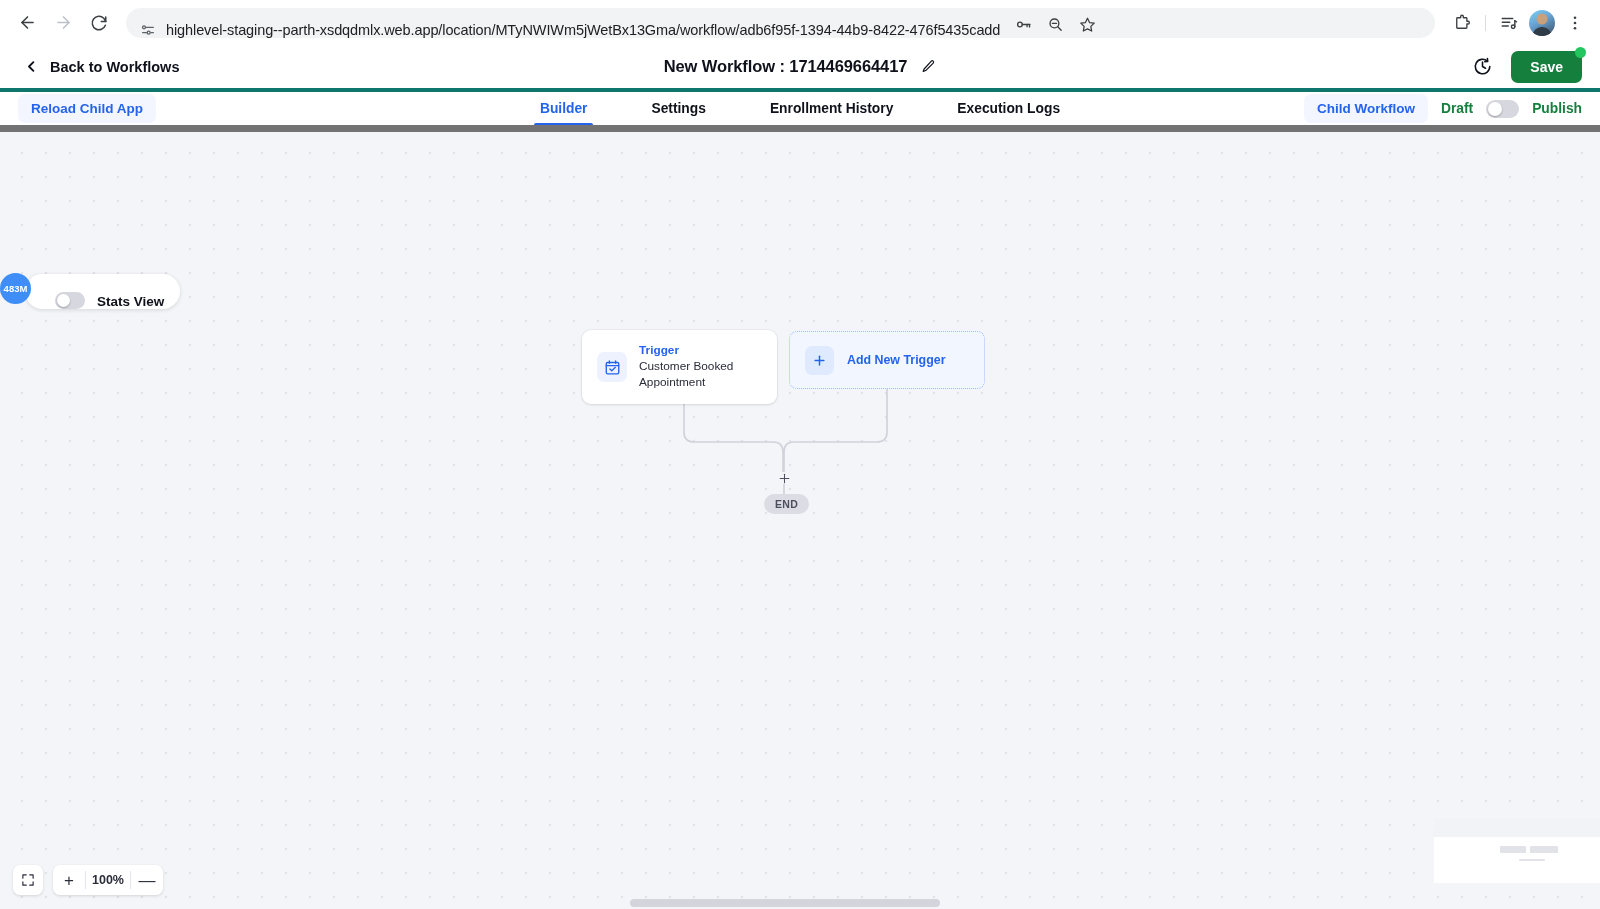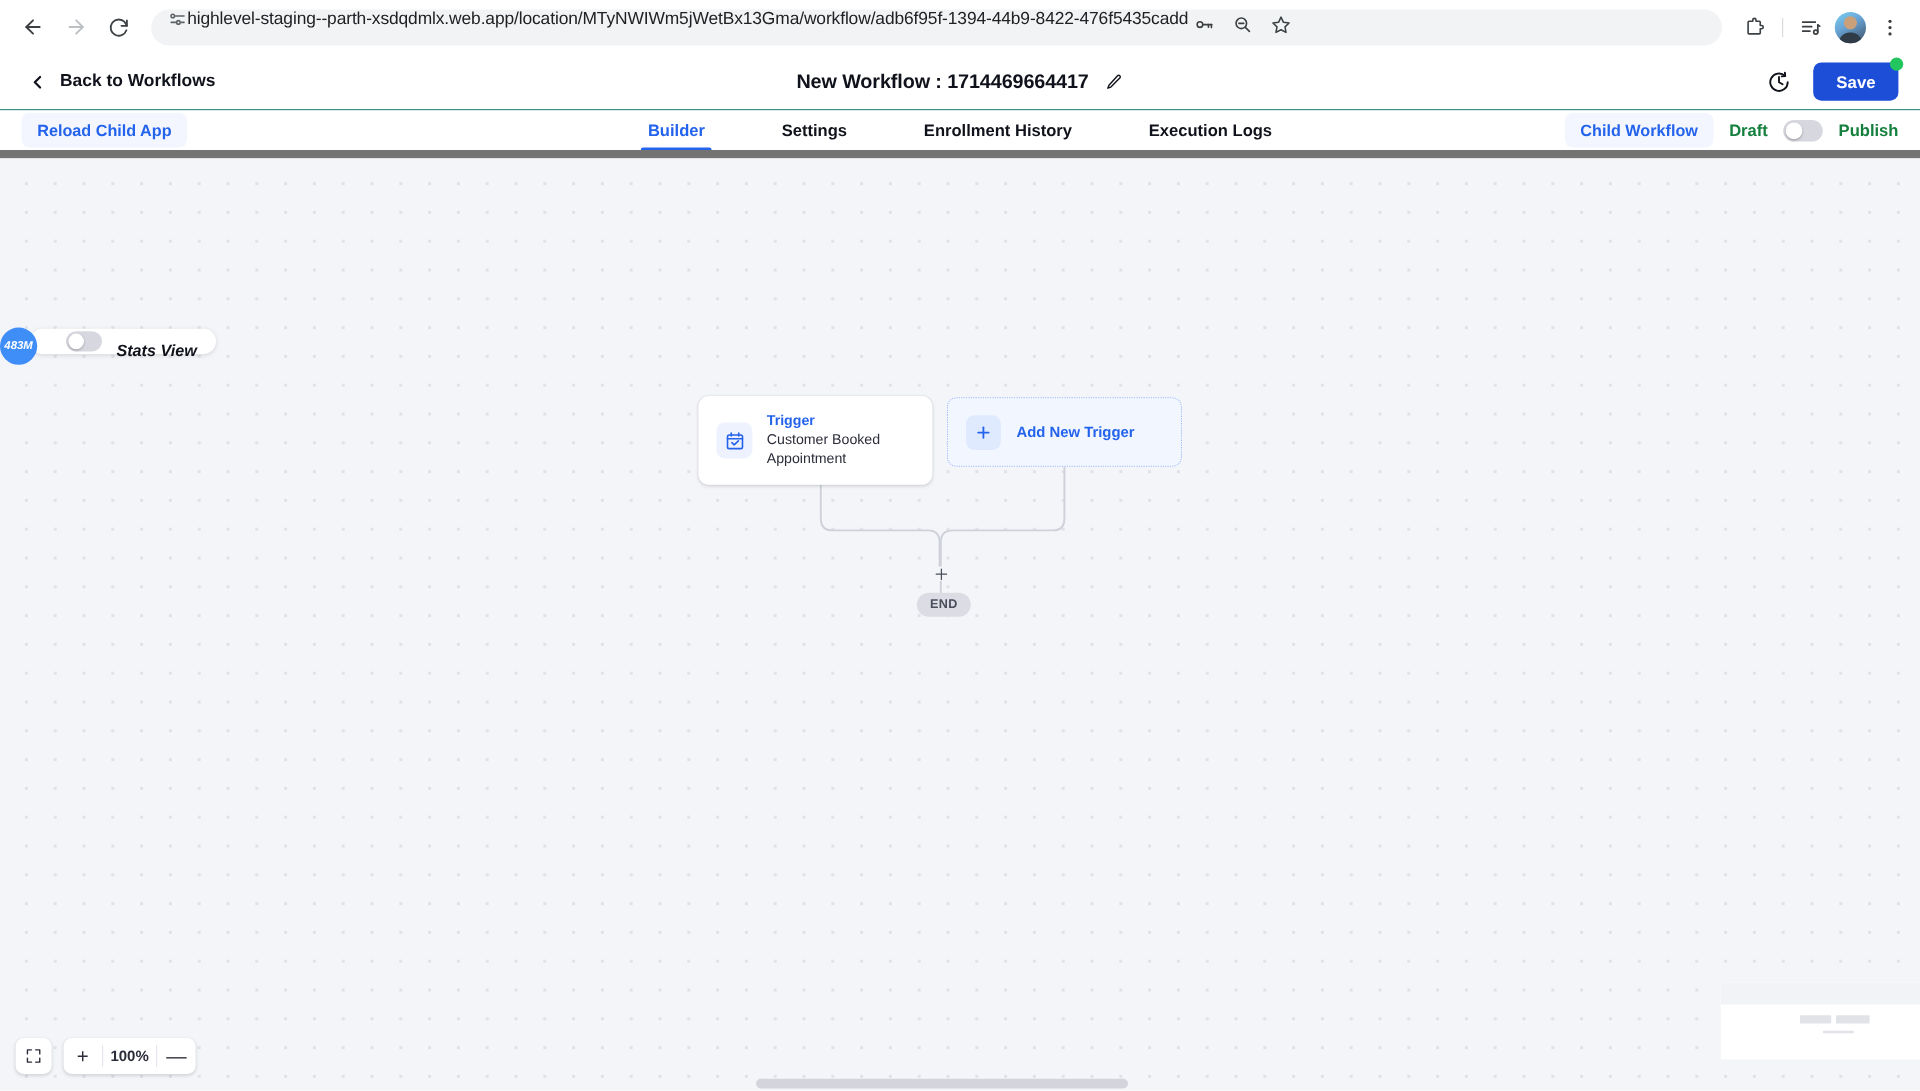--- a/index.html
+++ b/index.html
@@ -27,24 +27,24 @@
     color: #3c4043;
     flex: none;
   }
   .nav-btn.disabled { color: #bdc1c6; }
   .omnibox {
     flex: 1;
     height: 30px;
     background: #f1f3f4;
     border-radius: 16px;
     display: flex;
-    align-items: flex-start;
+    align-items: flex-end;
     padding: 0 14px;
     margin: 0 6px 0 8px;
-    gap: 0;
+    gap: 10px;
     min-width: 0;
   }
   .omnibox-icon { flex: none; display: flex; align-items: center; color: #5f6368; }
   .omnibox-url {
     font-size: 14.5px;
     color: #202124;
     white-space: nowrap;
     overflow: hidden;
     text-overflow: ellipsis;
     letter-spacing: -0.1px;
@@ -81,21 +81,21 @@
   }
 
   
   .app-header {
     height: 47px;
     background: #ffffff;
     display: flex;
     align-items: center;
     position: relative;
     padding: 0 18px;
-    border-bottom: 1px solid #0f766e;
+    border-bottom: 4px solid #0f766e;
   }
   .back-link {
     display: flex; align-items: center; gap: 11px;
     font-size: 14.5px; font-weight: 600; color: #10121b;
     padding: 4px 6px;
   }
   .header-center {
     position: absolute; left: 0; right: 0;
     display: flex; align-items: center; justify-content: center;
     gap: 14px; pointer-events: none;
@@ -104,21 +104,21 @@
     font-size: 16.5px; font-weight: 700; color: #10121b;
     letter-spacing: -0.1px;
   }
   .pencil-btn { pointer-events: auto; color: #10121b; display:flex; align-items:center; }
   .header-right {
     margin-left: auto; display: flex; align-items: center; gap: 18px;
   }
   .history-btn { display: flex; align-items: center; color: #10121b; }
   .save-wrap { position: relative; }
   .save-btn {
-    background: #1d4ed8; color: #fff;
+    background: #15803d; color: #fff;
     font-size: 14px; font-weight: 600;
     border: none; border-radius: 7px;
     padding: 8px 19px; cursor: pointer;
     font-family: inherit;
   }
   .save-dot {
     position: absolute; top: -4px; right: -4px;
     width: 11px; height: 11px; border-radius: 50%;
     background: #22c55e;
   }
@@ -188,25 +188,24 @@
     overflow: hidden;
   }
 
   
   .stats-wrap {
     position: absolute; left: 25px; top: 142px;
     display: flex; align-items: center;
   }
   .stats-pill {
     background: #fff; border-radius: 20px;
-    height: 21px;
-    display: flex; align-items: center; gap: 12px;
+    height: 35px;
+    display: flex; align-items: flex-end; gap: 12px;
     padding: 0 16px 0 30px;
     box-shadow: 0 1px 4px rgba(16,18,27,.13);
-    font-style: italic;
   }
   .stats-badge {
     position: absolute; left: -25px; top: -1px;
     width: 31px; height: 31px; border-radius: 50%;
     background: #3f8ef7; color: #fff;
     font-size: 9.5px; font-weight: 700;
     display: flex; align-items: center; justify-content: center;
     z-index: 3;
   }
   .switch.sm { width: 30px; height: 17px; }

